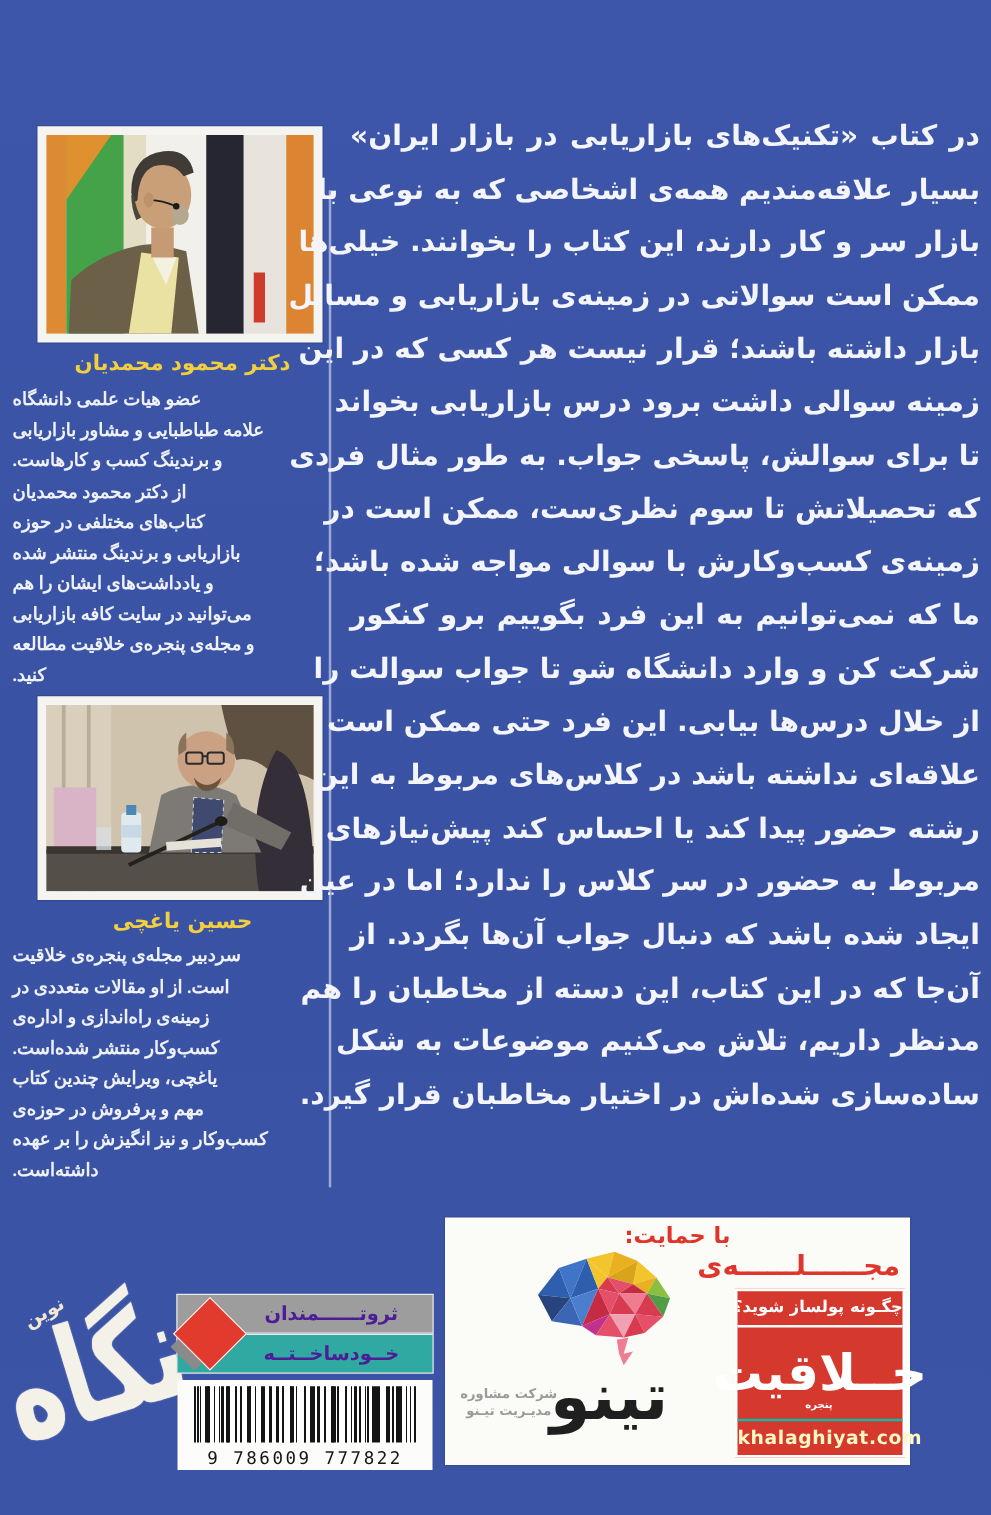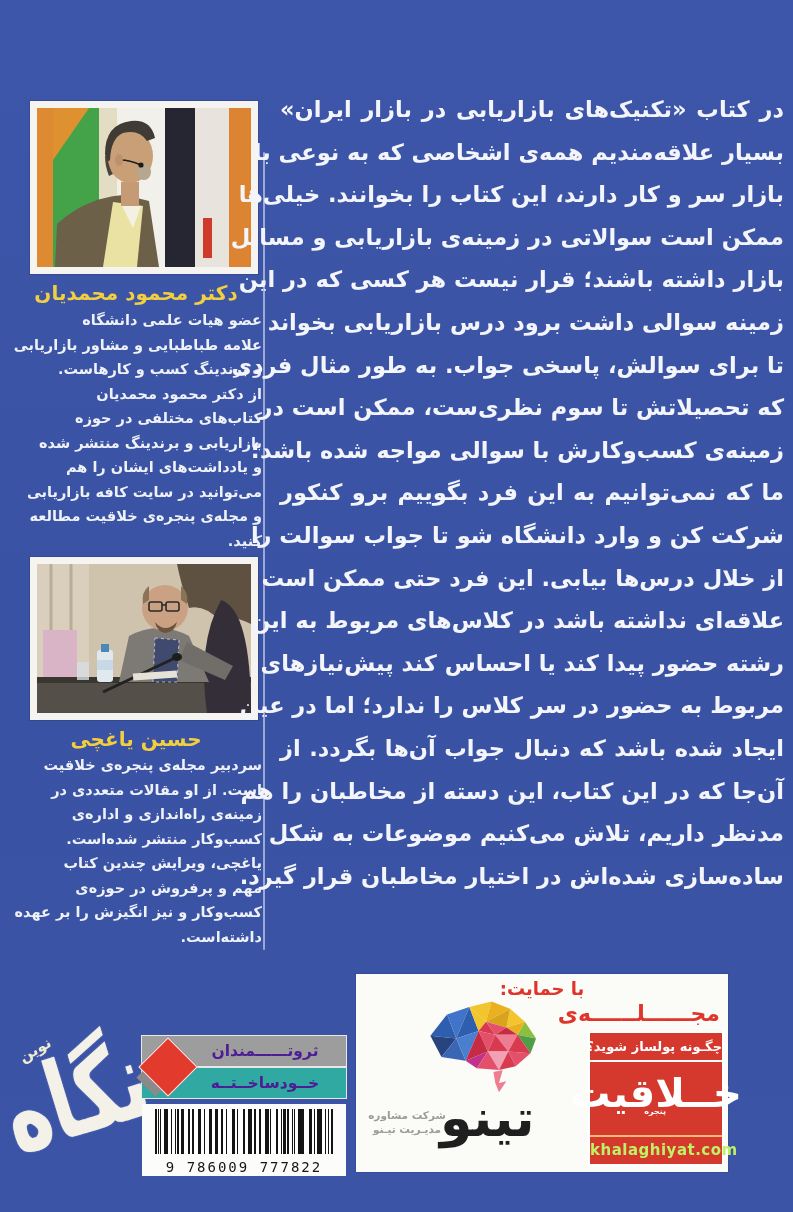--- a/index.html
+++ b/index.html
@@ -12,33 +12,33 @@
   }
   
   .photo-frame {
     position:absolute; background:#f5f4f0; padding:7px;
     box-shadow:0 0 0 1px rgba(0,0,0,.12);
   }
   .photo-frame svg { display:block; }
   .photo1 { left:30px; top:101px; width:228px; height:173px; }
   .photo2 { left:30px; top:557px; width:228px; height:163px; }
   .bio-title {
-    position:absolute; left:10px; width:252px; text-align:center;
-    color:#f2cf3f; font-weight:bold; font-size:20px; direction:rtl;
+    position:absolute; left:20px; width:252px; text-align:center;
+    color:#f2cf3f; font-weight:bold; font-size:17px; direction:rtl;
   }
   .bio-title1 { top:281px; }
   .bio-title2 { top:727px; }
   .bio-lines {
     position:absolute; left:10px; width:252px; direction:rtl;
   }
   .bio-lines1 { top:308px; }
   .bio-lines2 { top:753px; }
   .bio-line {
-    display:block; text-align:right; color:#eef1f7; font-weight:bold;
-    font-size:14.5px; line-height:24.5px; height:24.5px; white-space:nowrap;
+    display:block; text-align:left; color:#eef1f7; font-weight:bold;
+    font-size:14.5px; line-height:24.5px; height:24.5px; white-space:nowrap;font-family:Liberation Serif, serif;
   }
   .divider {
     position:absolute; left:263px; top:152px; width:2px; height:798px;
     background:rgba(235,240,255,.55); border-radius:2px;
   }
   
   .main-text { position:absolute; right:9px; top:88px; width:504px; direction:rtl; }
   .main-line {
     display:block; width:100%; height:42.6px; line-height:42.6px;
     color:#f3f5fa; font-weight:bold; font-size:22.5px;
@@ -86,22 +86,22 @@
   .magazine-word { position:absolute; top:27px; right:8px; width:162px; text-align:center;
     color:#df352b; font-weight:bold; font-size:22px; white-space:nowrap; overflow:hidden; }
   .kh-box { position:absolute; top:57px; right:4px; width:136px; height:135px;
     background:#d5392d; padding:0; }
   .kh-inner { width:100%; height:100%; border:2px solid #fff; display:flex; flex-direction:column; }
   .kh-tagline { height:29px; line-height:27px; text-align:center; color:#fff; font-weight:bold;
     font-size:13px; border-bottom:2px solid #fff; white-space:nowrap; overflow:hidden; }
   .kh-title { flex:1; position:relative; display:flex; align-items:center; justify-content:center;
     color:#fff; font-weight:bold; font-size:40px; line-height:1; }
   .kh-title-small { position:absolute; right:56px; bottom:7px; font-size:8px; font-weight:bold; color:#fff; }
-  .kh-url { height:29px; line-height:27px; text-align:center; color:#bef264; font-weight:bold;
-    font-size:15px; border-top:2px solid #fdba74; direction:ltr; letter-spacing:.5px;margin-top:12px; }
+  .kh-url { height:29px; line-height:27px; text-align:center; color:#fef9c3; font-weight:bold;
+    font-size:15px; border-top:2px solid #14b8a6; direction:ltr; letter-spacing:.5px; }
   .tino-brain { position:absolute; left:56px; top:20px; width:148px; height:102px; }
   .tino-name { position:absolute; left:84px; top:118px; font-size:52px; font-weight:bold;
     color:#1f1f1f; line-height:1; }
   .tino-desc { position:absolute; left:12px; top:134px; width:78px; text-align:center;
     color:#9b9b9b; font-size:10.5px; font-weight:bold; line-height:14px; direction:rtl; }
 </style>
 </head>
 <body>
 
 <div class="cover">

